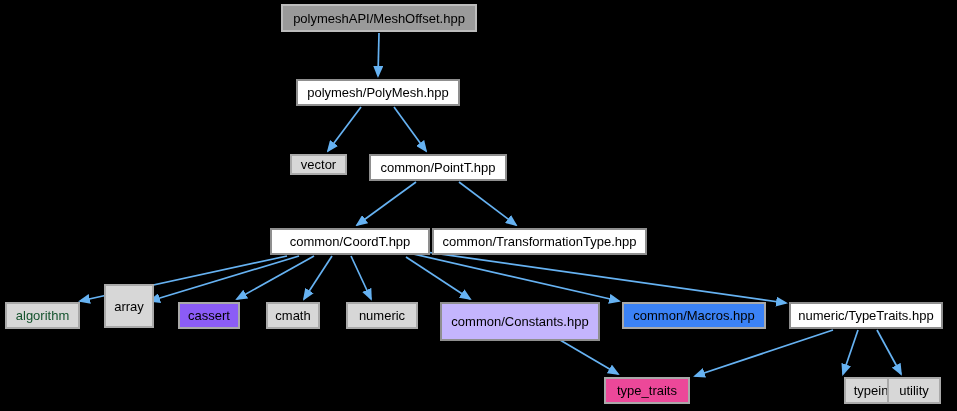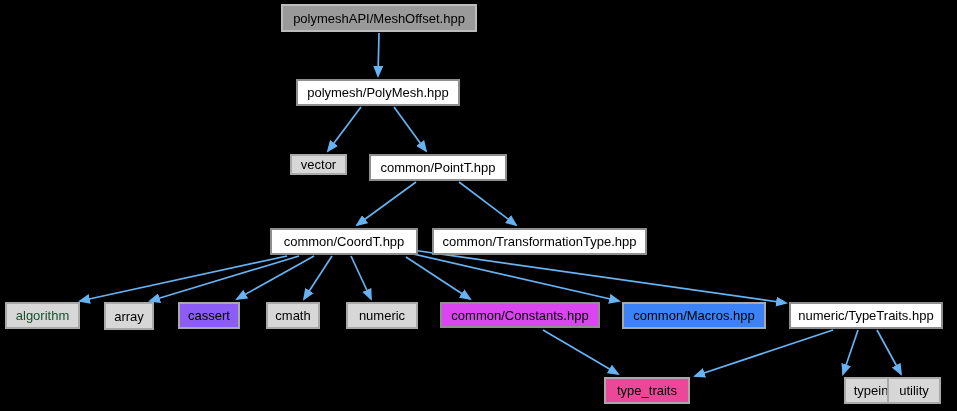--- a/index.html
+++ b/index.html
@@ -53,27 +53,27 @@
       <line x1="543" y1="330" x2="618" y2="374" stroke="#66b2f2" stroke-width="1.7" marker-end="url(#arrow)"></line>
       <line x1="833" y1="330" x2="695" y2="376" stroke="#66b2f2" stroke-width="1.7" marker-end="url(#arrow)"></line>
       <line x1="858" y1="330" x2="843" y2="374" stroke="#66b2f2" stroke-width="1.7" marker-end="url(#arrow)"></line>
       <line x1="877" y1="330" x2="901" y2="374" stroke="#66b2f2" stroke-width="1.7" marker-end="url(#arrow)"></line>
     </svg>
   <div id="node-layer">
       <div class="node" style="left: 281px; top: 4px; width: 196px; height: 28px; background: rgb(154, 154, 154); border: 2px solid rgb(188, 188, 188); color: rgb(0, 0, 0);">polymeshAPI/MeshOffset.hpp</div>
       <div class="node" style="left: 296px; top: 79px; width: 164px; height: 27px; background: rgb(255, 255, 255); border: 2px solid rgb(143, 143, 143); color: rgb(0, 0, 0); cursor: pointer;">polymesh/PolyMesh.hpp</div>
       <div class="node" style="left: 290px; top: 154px; width: 57px; height: 21px; background: rgb(215, 215, 215); border: 2px solid rgb(169, 169, 169); color: rgb(0, 0, 0);">vector</div>
       <div class="node" style="left: 369px; top: 154px; width: 138px; height: 27px; background: rgb(255, 255, 255); border: 2px solid rgb(143, 143, 143); color: rgb(0, 0, 0); cursor: pointer;">common/PointT.hpp</div>
-      <div class="node" style="left: 270px; top: 228px; width: 148px; height: 27px; background: rgb(255, 255, 255); border: 2px solid rgb(143, 143, 143); color: rgb(0, 0, 0); cursor: pointer;">common/CoordT.hpp</div>
+      <div class="node" style="left: 270px; top: 228px; width: 160px; height: 27px; background: rgb(255, 255, 255); border: 2px solid rgb(143, 143, 143); color: rgb(0, 0, 0); cursor: pointer;">common/CoordT.hpp</div>
       <div class="node" style="left: 432px; top: 228px; width: 215px; height: 27px; background: rgb(255, 255, 255); border: 2px solid rgb(143, 143, 143); color: rgb(0, 0, 0); cursor: pointer;">common/TransformationType.hpp</div>
       <div class="node" style="left: 5px; top: 302px; width: 75px; height: 27px; background: rgb(215, 215, 215); border: 2px solid rgb(169, 169, 169); color: #14532d;">algorithm</div>
-      <div class="node" style="left: 104px; top: 302px; width: 50px; height: 28px; background: rgb(215, 215, 215); border: 2px solid rgb(169, 169, 169); color: rgb(0, 0, 0);">array</div>
+      <div class="node" style="left: 104px; top: 284px; width: 50px; height: 44px; background: rgb(215, 215, 215); border: 2px solid rgb(169, 169, 169); color: rgb(0, 0, 0);">array</div>
       <div class="node" style="left: 178px; top: 302px; width: 62px; height: 27px; background: #8b5cf6; border: 2px solid rgb(169, 169, 169); color: rgb(0, 0, 0);">cassert</div>
       <div class="node" style="left: 266px; top: 302px; width: 54px; height: 27px; background: rgb(215, 215, 215); border: 2px solid rgb(169, 169, 169); color: rgb(0, 0, 0);">cmath</div>
       <div class="node" style="left: 346px; top: 302px; width: 72px; height: 27px; background: rgb(215, 215, 215); border: 2px solid rgb(169, 169, 169); color: rgb(0, 0, 0);">numeric</div>
-      <div class="node" style="left: 440px; top: 302px; width: 160px; height: 26px; background: #d946ef; border: 2px solid rgb(143, 143, 143); color: rgb(0, 0, 0); cursor: pointer;">common/Constants.hpp</div>
+      <div class="node" style="left: 440px; top: 302px; width: 160px; height: 39px; background: #c4b5fd; border: 2px solid rgb(143, 143, 143); color: rgb(0, 0, 0); cursor: pointer;">common/Constants.hpp</div>
       <div class="node" style="left: 622px; top: 302px; width: 144px; height: 27px; background: #3b82f6; border: 2px solid rgb(169, 169, 169); color: rgb(0, 0, 0);">common/Macros.hpp</div>
       <div class="node" style="left: 789px; top: 302px; width: 154px; height: 27px; background: rgb(255, 255, 255); border: 2px solid rgb(143, 143, 143); color: rgb(0, 0, 0); cursor: pointer;">numeric/TypeTraits.hpp</div>
       <div class="node" style="left: 604px; top: 377px; width: 86px; height: 27px; background: #ec4899; border: 2px solid rgb(169, 169, 169); color: rgb(0, 0, 0);">type_traits</div>
       <div class="node" style="left: 796px; top: 377px; width: 65px; height: 27px; background: rgb(215, 215, 215); border: 2px solid rgb(169, 169, 169); color: rgb(0, 0, 0); margin-left: 48px;">typeinfo</div>
       <div class="node" style="left: 887px; top: 377px; width: 54px; height: 27px; background: rgb(215, 215, 215); border: 2px solid rgb(169, 169, 169); color: rgb(0, 0, 0);">utility</div>
     </div>
 </div>
 
 </body></html>

